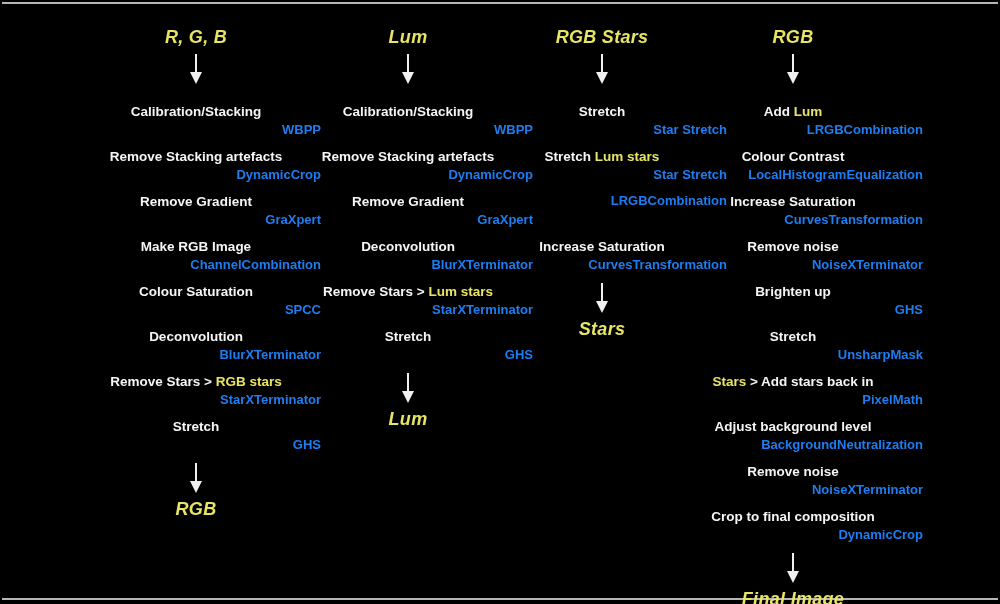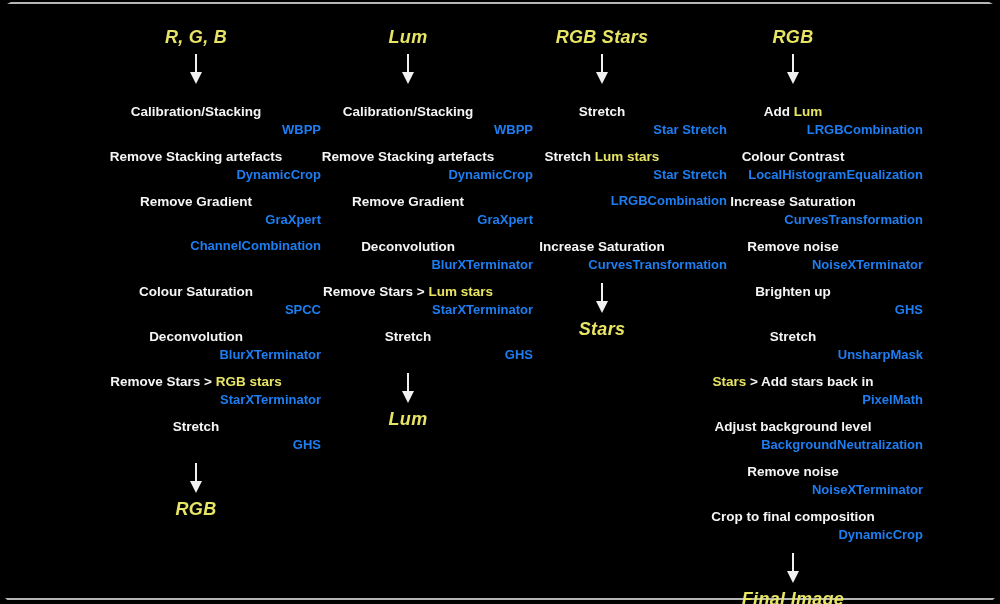--- a/index.html
+++ b/index.html
@@ -2,21 +2,20 @@
 <html><head>
 <meta charset="utf-8">
 <style>
   html,body{margin:0;padding:0;background:#000;}
   #canvas{
     position:relative;
     width:1000px;height:604px;
     background:#000;
     overflow:hidden;
     font-family:"Liberation Sans",sans-serif;
-    border-radius:19px;
   }
   .rule{
     position:absolute;left:2px;right:2px;height:2px;
     background:#b5b5b5;
   }
   .rule-top{top:2px;}
   .rule-bottom{bottom:4px;}
 
   .col{position:absolute;top:0;text-align:center;}
   .col-1{left:71px;width:250px;}
@@ -70,20 +69,21 @@
           </div>
           <div class="step">
             <div class="step-name"><span class="seg-step">Remove Stacking artefacts</span></div>
             <div class="tool-name">DynamicCrop</div>
           </div>
           <div class="step">
             <div class="step-name"><span class="seg-step">Remove Gradient</span></div>
             <div class="tool-name">GraXpert</div>
           </div>
           <div class="step">
+            <div class="step-name"><span class="seg-step">Make RGB Image</span></div>
             <div class="tool-name">ChannelCombination</div>
           </div>
           <div class="step">
             <div class="step-name"><span class="seg-step">Colour Saturation</span></div>
             <div class="tool-name">SPCC</div>
           </div>
           <div class="step">
             <div class="step-name"><span class="seg-step">Deconvolution</span></div>
             <div class="tool-name">BlurXTerminator</div>
           </div>

